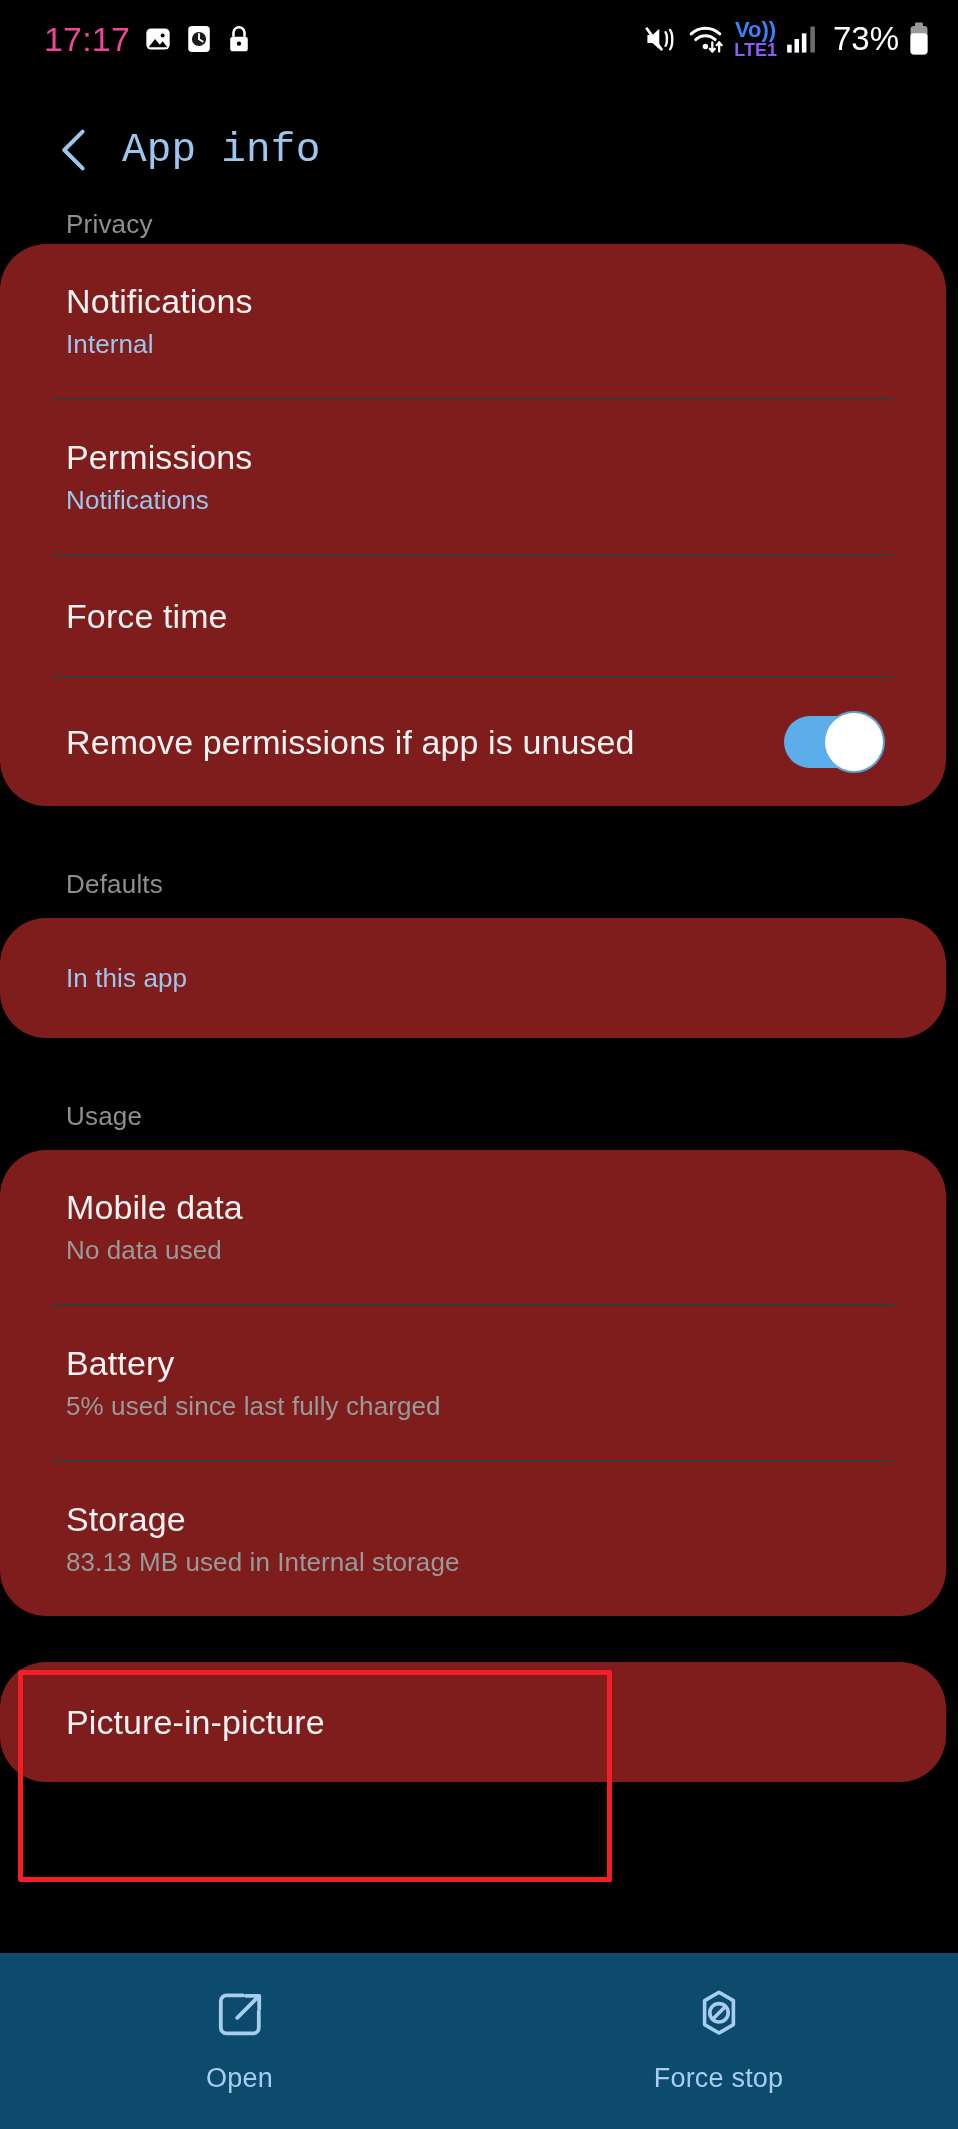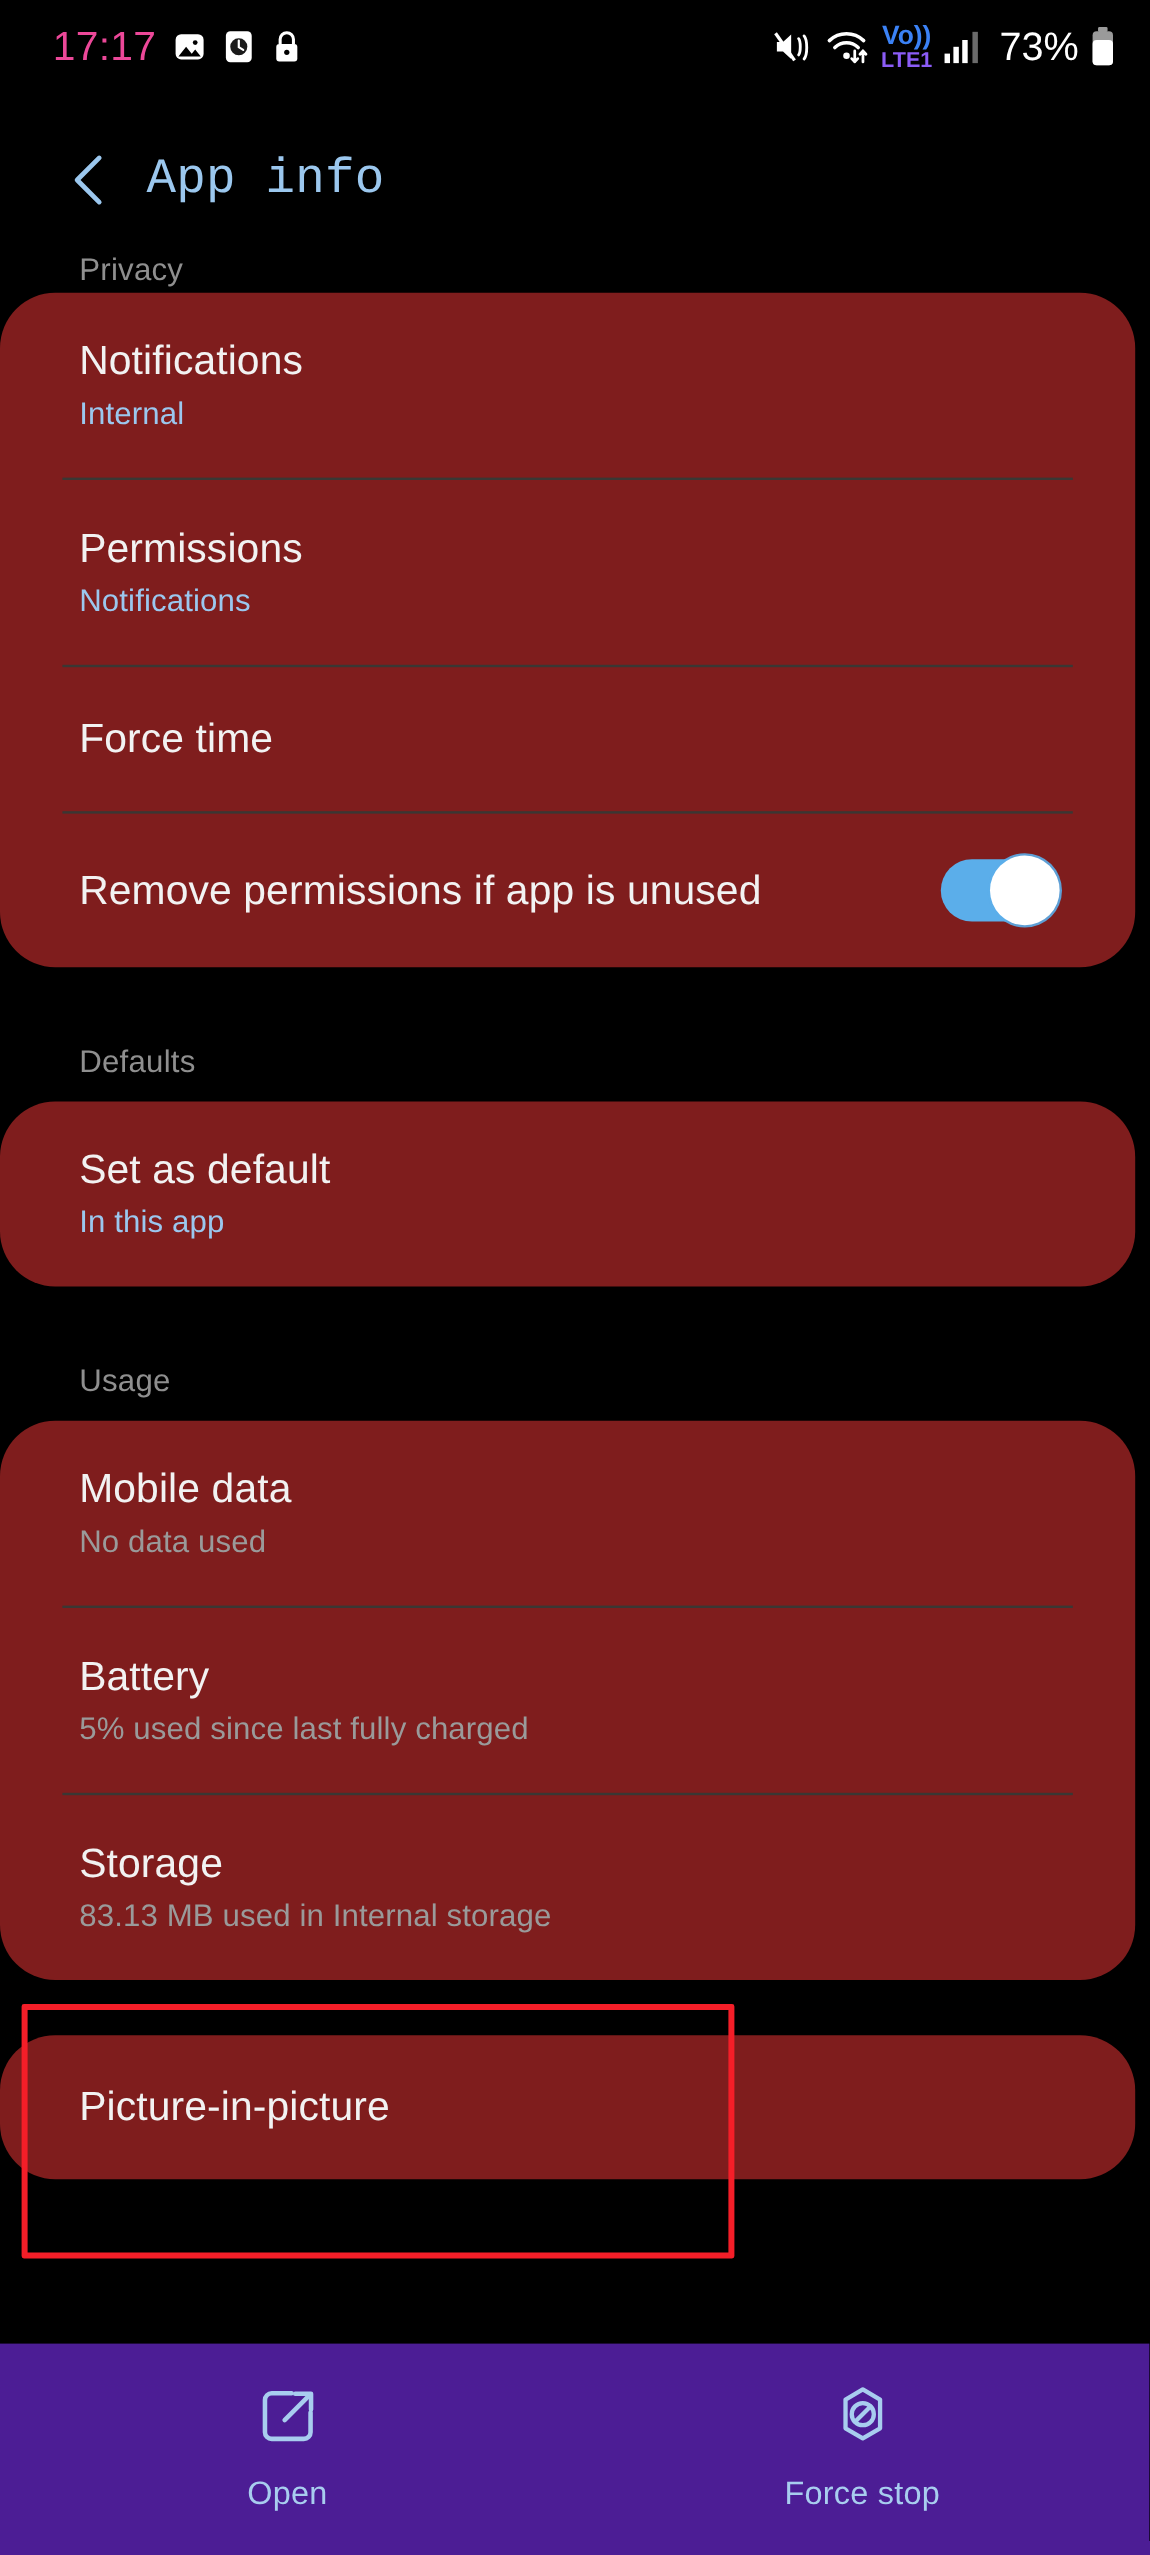--- a/index.html
+++ b/index.html
@@ -136,21 +136,21 @@
     border-radius: 2px;
     pointer-events: none;
     z-index: 40;
   }
 
   
   .bottom-bar {
     position: absolute;
     left: 0; bottom: 0;
     width: 958px; height: 176px;
-    background: #4c1d95;
+    background: #0c4a6e;
     display: flex;
     align-items: center;
     justify-content: space-around;
     z-index: 30;
   }
   .bb-item {
     display: flex;
     flex-direction: column;
     align-items: center;
     gap: 18px;
@@ -274,21 +274,20 @@
       <div class="switch">
         <div class="thumb"></div>
       </div>
     </div>
   </div>
 
   <div class="section-header" style="margin-top:46px;">Defaults</div>
   <div class="card">
     <div class="row">
       <div class="row-texts">
-        <span class="row-title">Set as default</span>
         <span class="row-sub blue">In this app</span>
       </div>
     </div>
   </div>
 
   <div class="section-header" style="margin-top:46px;">Usage</div>
   <div class="card">
 
     <div class="row">
       <div class="row-texts">

